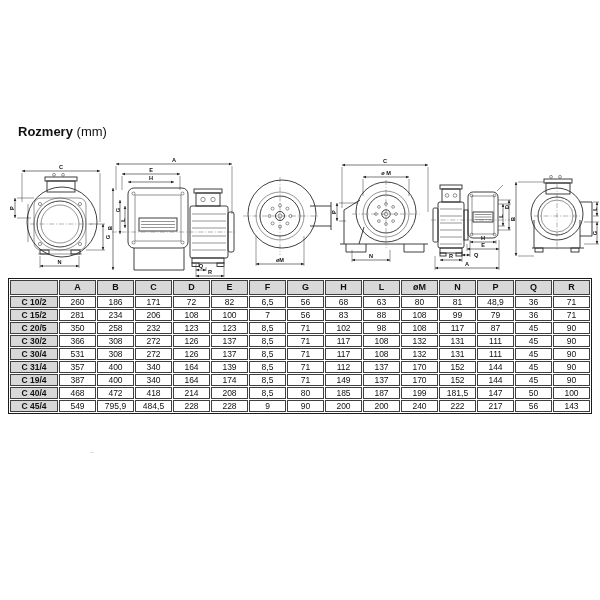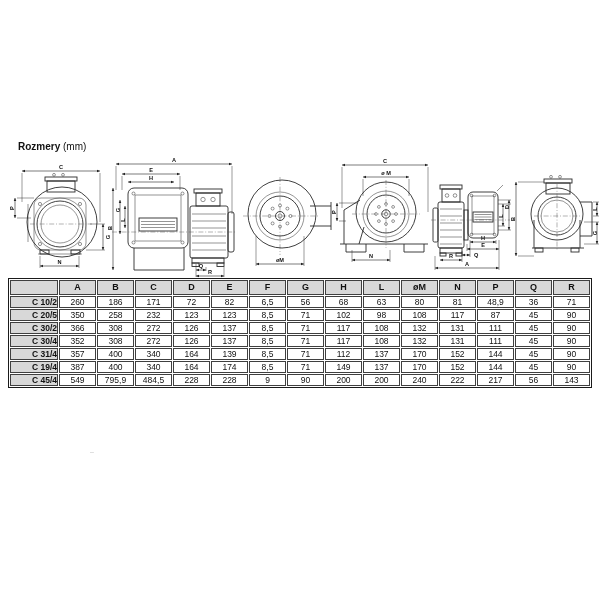--- a/index.html
+++ b/index.html
@@ -1,37 +1,37 @@
 <!DOCTYPE html>
 <html><head>
 <meta charset="utf-8">
 <style>
   html,body{margin:0;padding:0;background:#fff;}
   .page{position:relative;width:600px;height:600px;background:#ffffff;overflow:hidden;
         font-family:"Liberation Sans",sans-serif;color:#111;}
-  .title{position:absolute;left:18px;top:141px;font-size:10px;}
+  .title{position:absolute;left:18px;top:124px;font-size:13px;}
   .t-b{font-weight:bold;}
   .t-n{font-weight:normal;}
   .diagrams{position:absolute;left:0;top:156px;width:600px;height:122px;}
   
   .ln{fill:none;stroke:#2a2a2a;stroke-width:0.9;}
   .lt{fill:none;stroke:#2a2a2a;stroke-width:0.5;}
   .cl{fill:none;stroke:#555;stroke-width:0.45;stroke-dasharray:5 1.8 1 1.8;}
   .dim{fill:none;stroke:#222;stroke-width:0.6;marker-start:url(#as);marker-end:url(#ae);}
   .ext{fill:none;stroke:#222;stroke-width:0.45;}
   .dlab{font-family:"Liberation Sans",sans-serif;font-size:5.6px;font-weight:bold;fill:#111;}
   
   .dim-table{position:absolute;left:8px;top:278px;width:584px;table-layout:fixed;
              border-collapse:separate;border-spacing:1px;background:#fff;
              border:1.5px solid #1a1a1a;}
   .dim-table th,.dim-table td{border:1px solid #3f3f3f;text-align:center;padding:0;
              overflow:hidden;white-space:nowrap;}
   .dim-table thead th{background:#d8d8d8;font-weight:bold;font-size:9px;height:13px;line-height:13px;}
   .dim-table tbody th{background:#d8d8d8;font-weight:bold;font-size:8.5px;height:10px;line-height:10px;
-             text-align:right;}
+             text-align:center;}
   .dim-table tbody td{background:#fff;font-weight:normal;font-size:8.5px;height:10px;line-height:10px;}
   .artifact{position:absolute;left:90px;top:448px;font-size:7px;color:#c4c4c4;}
 </style>
 </head>
 <body>
 
 <div class="page">
 
   <div class="title">
     <span class="t-b">Rozmery</span>
@@ -339,20 +339,37 @@
           <td>56</td>
           <td>68</td>
           <td>63</td>
           <td>80</td>
           <td>81</td>
           <td>48,9</td>
           <td>36</td>
           <td>71</td>
         </tr>
         <tr>
+          <th>C 15/2</th>
+          <td>281</td>
+          <td>234</td>
+          <td>206</td>
+          <td>108</td>
+          <td>100</td>
+          <td>7</td>
+          <td>56</td>
+          <td>83</td>
+          <td>88</td>
+          <td>108</td>
+          <td>99</td>
+          <td>79</td>
+          <td>36</td>
+          <td>71</td>
+        </tr>
+        <tr>
           <th>C 20/5</th>
           <td>350</td>
           <td>258</td>
           <td>232</td>
           <td>123</td>
           <td>123</td>
           <td>8,5</td>
           <td>71</td>
           <td>102</td>
           <td>98</td>
@@ -374,21 +391,21 @@
           <td>117</td>
           <td>108</td>
           <td>132</td>
           <td>131</td>
           <td>111</td>
           <td>45</td>
           <td>90</td>
         </tr>
         <tr>
           <th>C 30/4</th>
-          <td>352</td>
+          <td>531</td>
           <td>308</td>
           <td>272</td>
           <td>126</td>
           <td>137</td>
           <td>8,5</td>
           <td>71</td>
           <td>117</td>
           <td>108</td>
           <td>132</td>
           <td>131</td>
@@ -422,20 +439,37 @@
           <td>174</td>
           <td>8,5</td>
           <td>71</td>
           <td>149</td>
           <td>137</td>
           <td>170</td>
           <td>152</td>
           <td>144</td>
           <td>45</td>
           <td>90</td>
+        </tr>
+        <tr>
+          <th>C 40/4</th>
+          <td>468</td>
+          <td>472</td>
+          <td>418</td>
+          <td>214</td>
+          <td>208</td>
+          <td>8,5</td>
+          <td>80</td>
+          <td>185</td>
+          <td>187</td>
+          <td>199</td>
+          <td>181,5</td>
+          <td>147</td>
+          <td>50</td>
+          <td>100</td>
         </tr>
         <tr>
           <th>C 45/4</th>
           <td>549</td>
           <td>795,9</td>
           <td>484,5</td>
           <td>228</td>
           <td>228</td>
           <td>9</td>
           <td>90</td>

